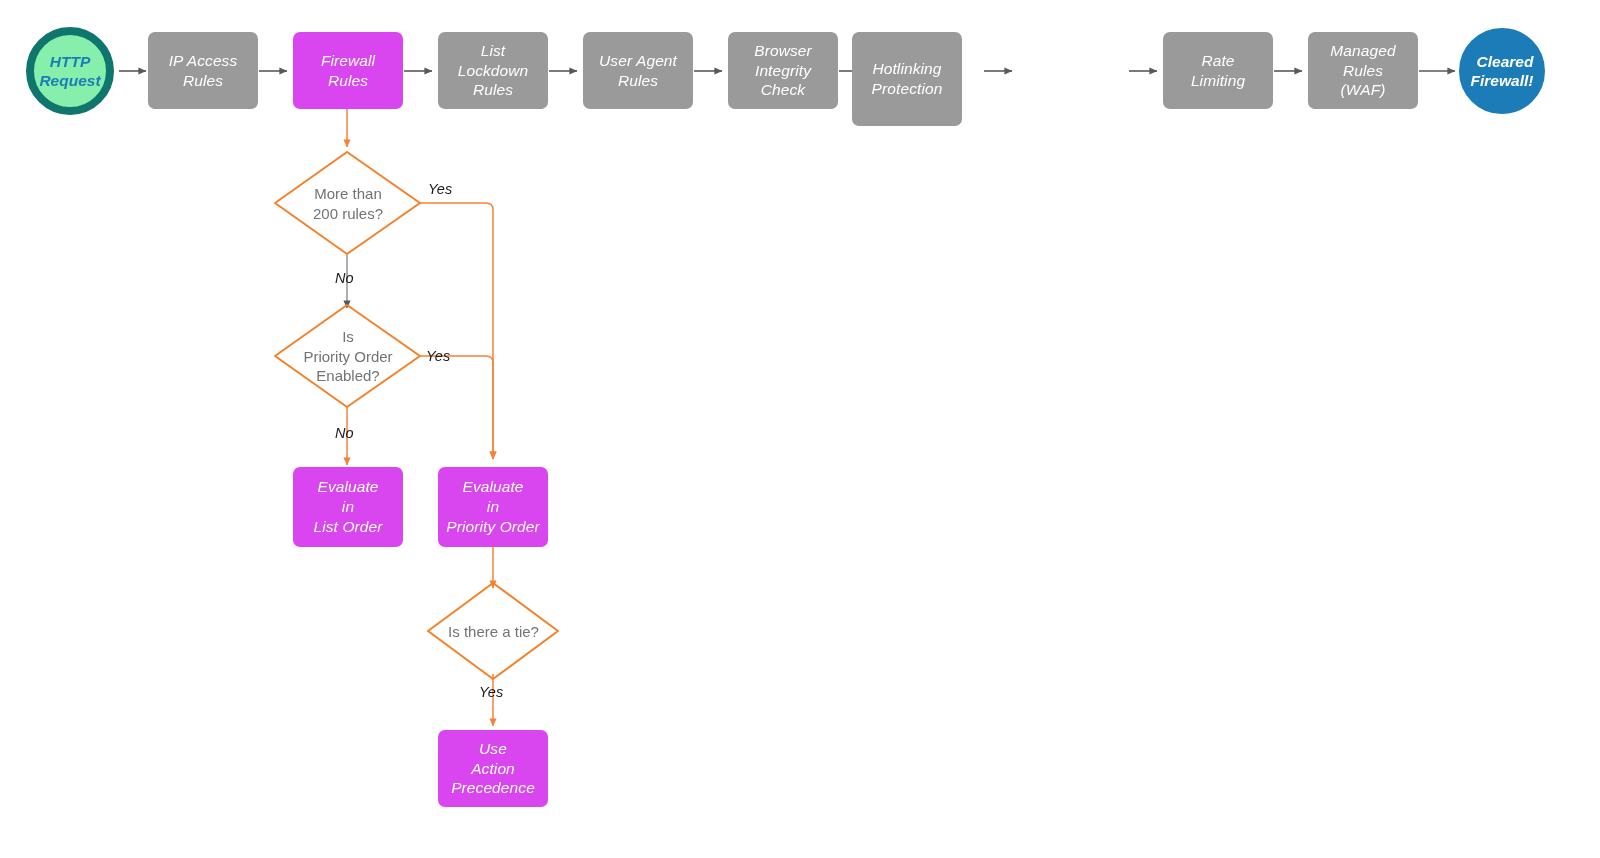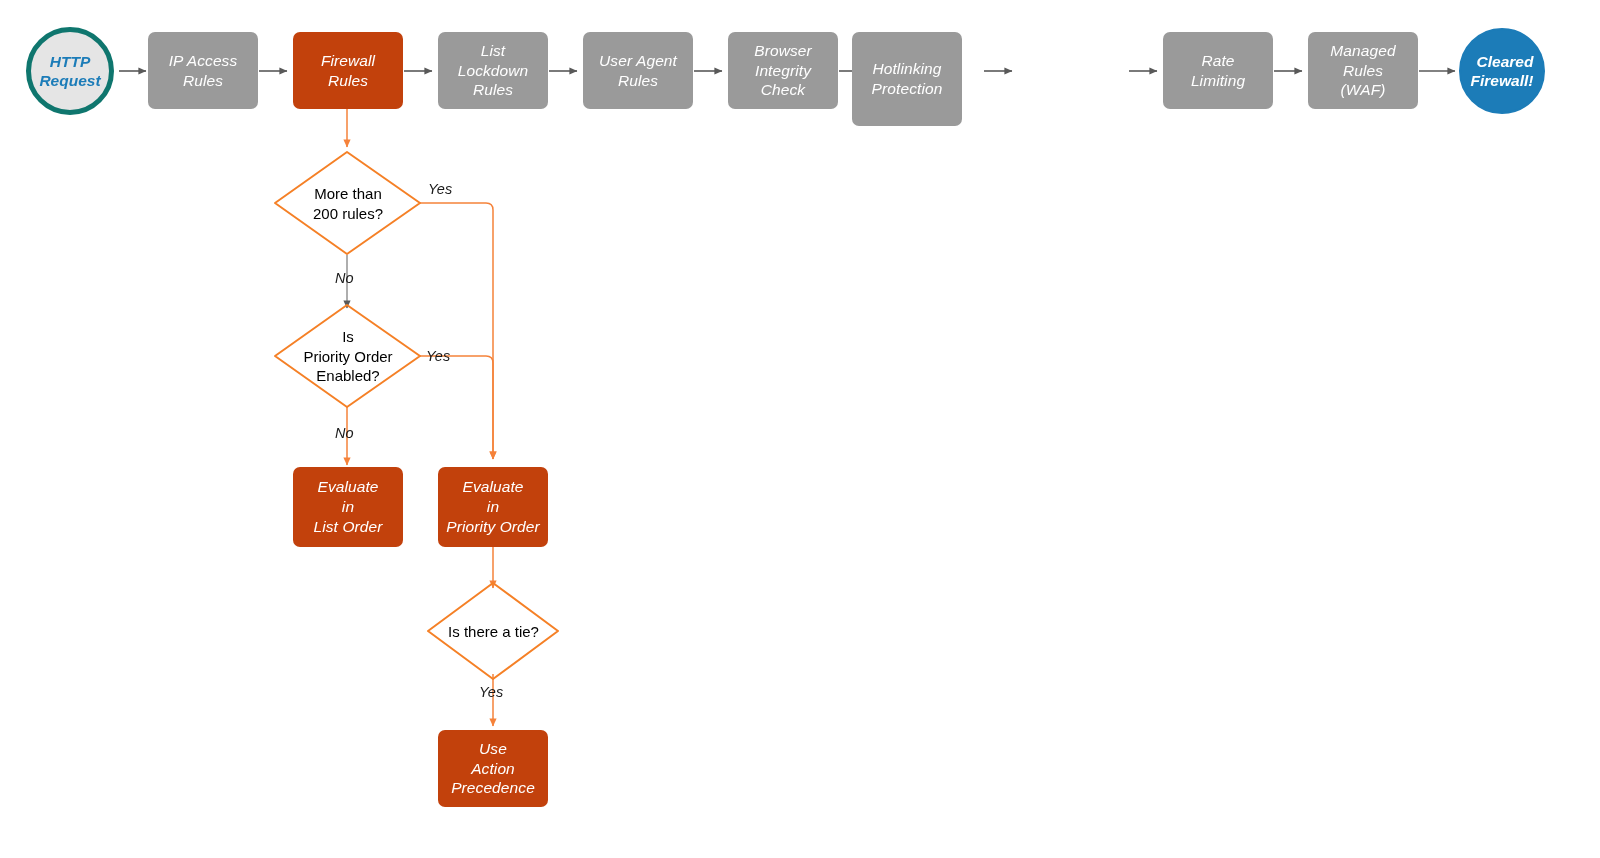--- a/index.html
+++ b/index.html
@@ -38,32 +38,32 @@
     font-style: italic;
     color: #ffffff;
     font-size: 15.5px;
     line-height: 1.28;
     letter-spacing: 0.1px;
   }
   .proc.gray {
     background: #9a9a9a;
   }
   .proc.orange {
-    background: #c2410c;
+    background: #d946ef;
   }
   .terminator {
     border-radius: 50%;
     font-style: italic;
     font-weight: bold;
     font-size: 15.5px;
     line-height: 1.25;
   }
   .terminator.start {
-    background: #e5e5e5;
-    border: 5px solid #0f766e;
+    background: #86efac;
+    border: 8px solid #0f766e;
     color: #1c7cb8;
   }
   .terminator.end {
     background: #1c7cb8;
     border: 2px solid #1c7cb8;
     color: #ffffff;
   }
   .decision {
     position: absolute;
     box-sizing: border-box;
@@ -73,21 +73,21 @@
     left: 0;
     top: 0;
     width: 100%;
     height: 100%;
     display: flex;
     align-items: center;
     justify-content: center;
     text-align: center;
     font-size: 15px;
     line-height: 1.3;
-    color: #000000;
+    color: #737373;
   }
   .edge-label {
     position: absolute;
     font-style: italic;
     font-size: 14.5px;
     color: #1a1a1a;
     white-space: nowrap;
   }
 </style>
 </head>

